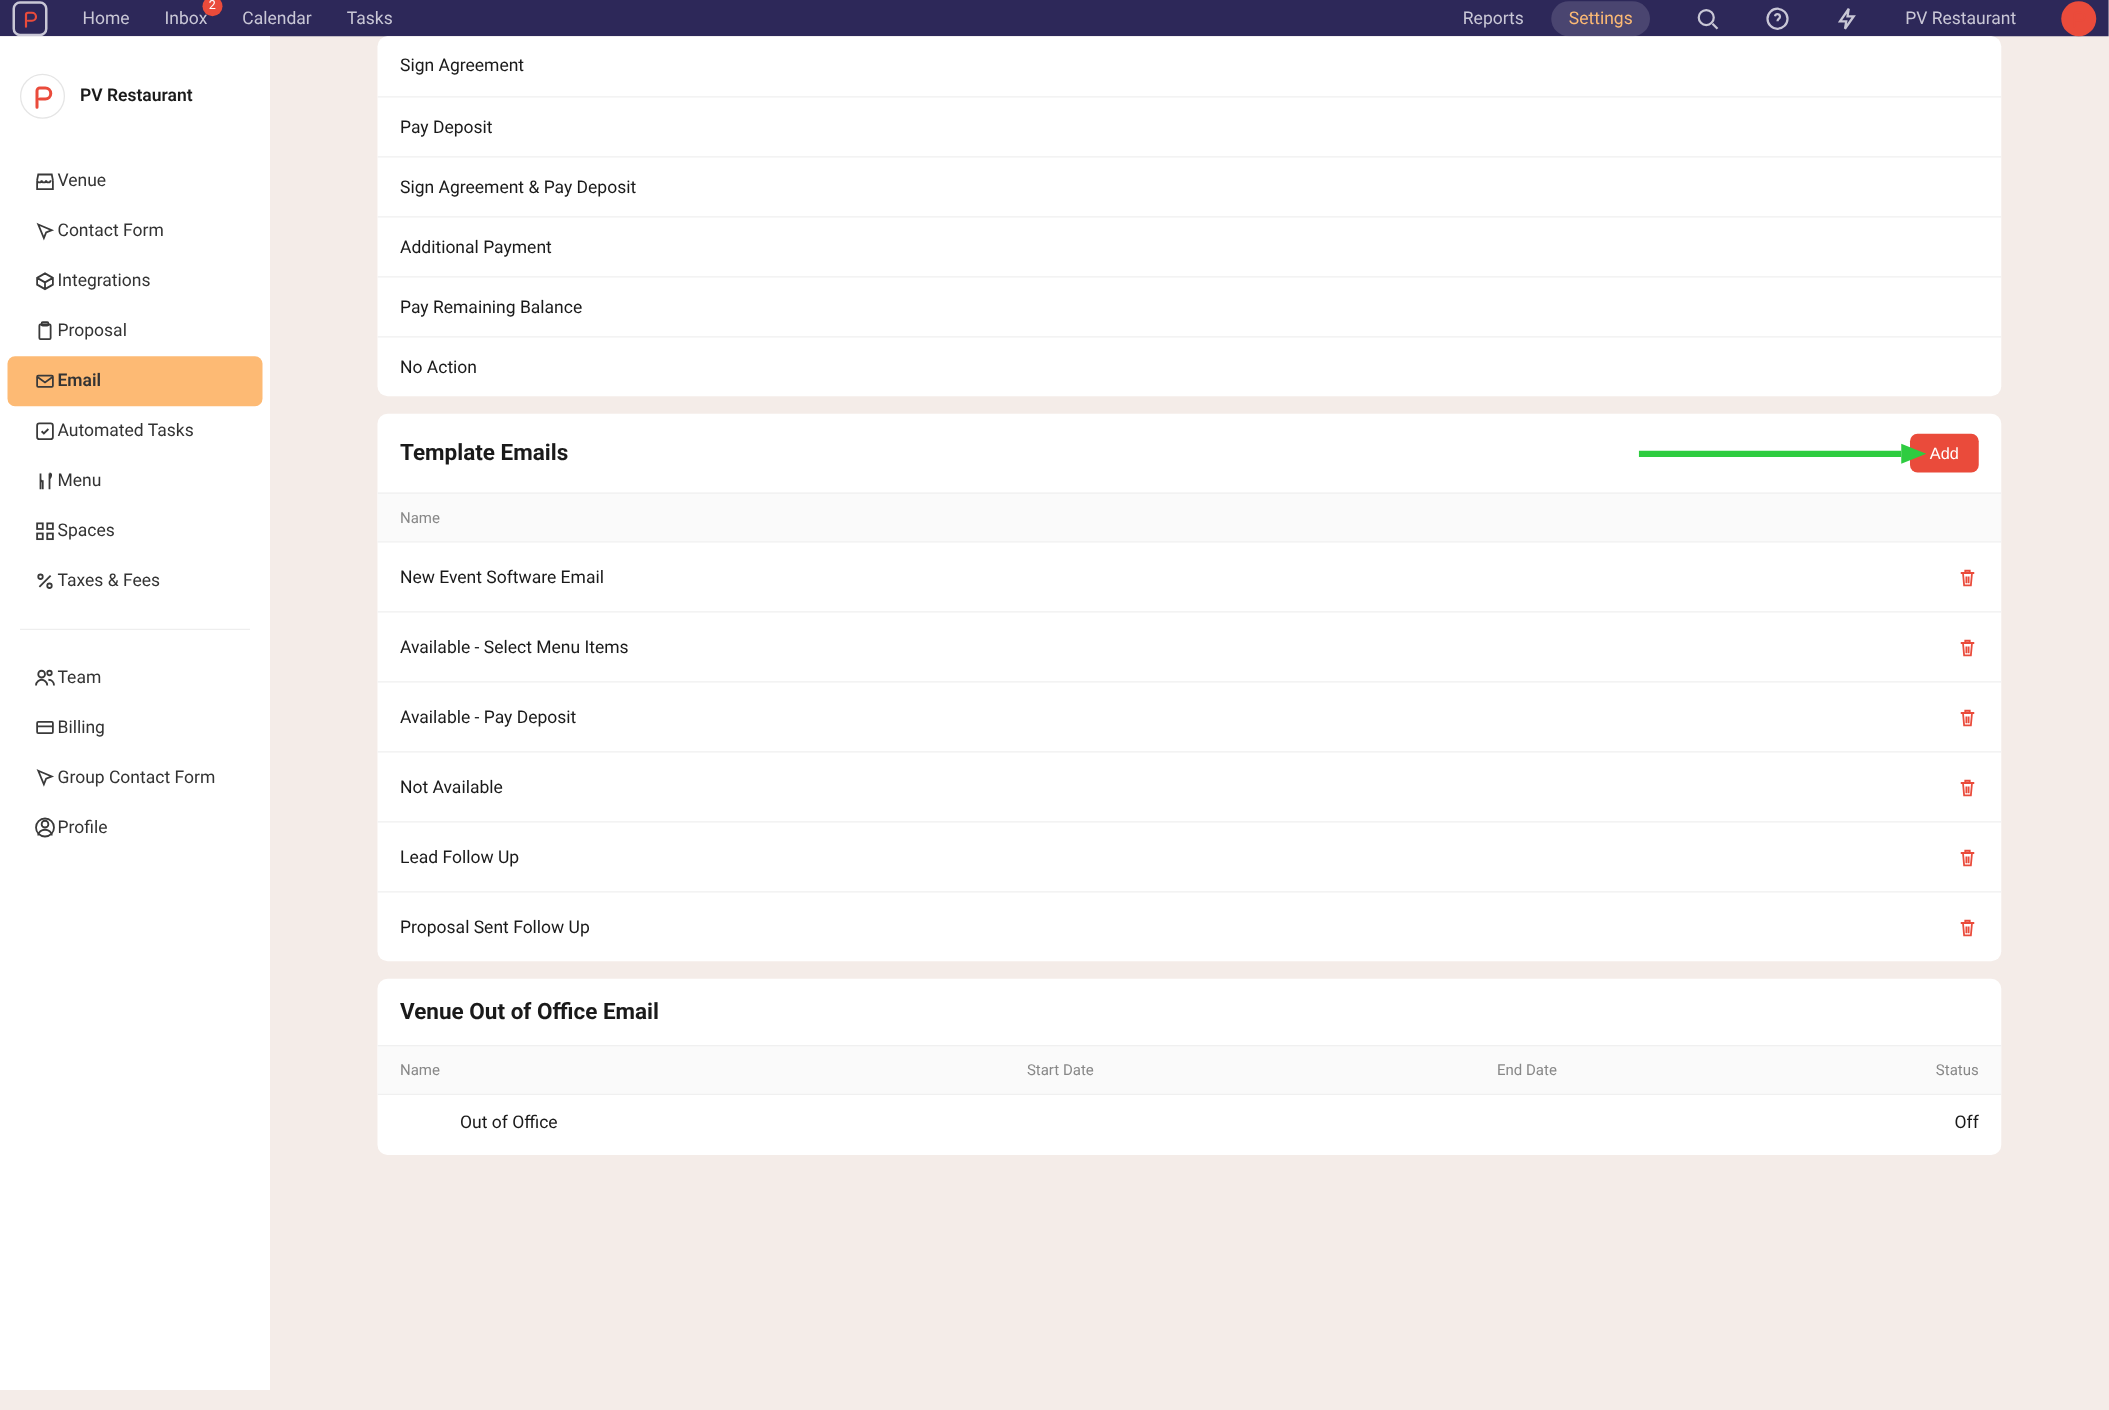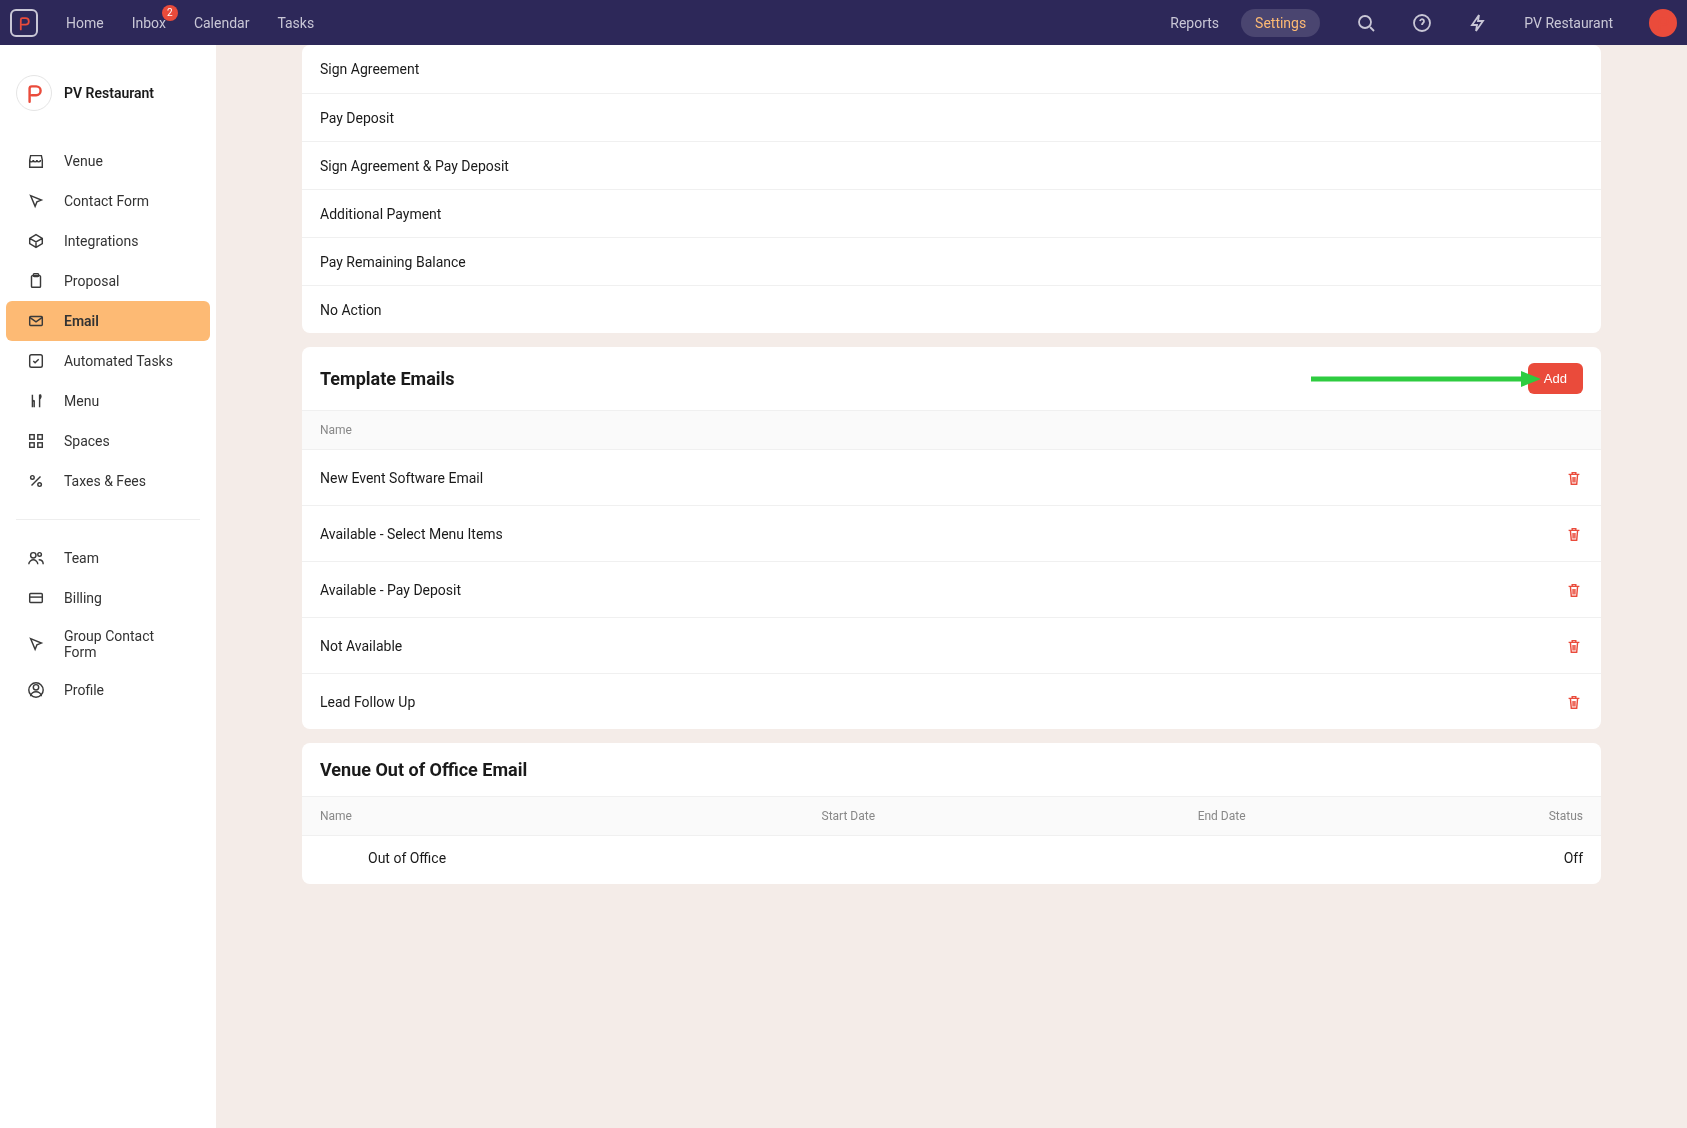--- a/index.html
+++ b/index.html
@@ -7,21 +7,21 @@
       padding: 0;
       box-sizing: border-box;
     }
     body {
       font-family: -apple-system, BlinkMacSystemFont, "Segoe UI", Roboto, Helvetica, Arial, sans-serif;
       background: #f4ece8;
       color: #1a1a1a;
     }
     .topbar {
       background: #2d2859;
-      height: 45px;
+      height: 29px;
       display: flex;
       align-items: center;
       padding: 0 10px;
       color: #c9c7d6;
     }
     .topbar-logo {
       width: 28px;
       height: 28px;
       border: 2px solid #c9c7d6;
       border-radius: 6px;
@@ -127,21 +127,21 @@
       font-size: 14px;
       color: #1a1a1a;
     }
     .side-nav {
       display: flex;
       flex-direction: column;
     }
     .side-item {
       display: flex;
       align-items: center;
-      gap: 18px;
+      gap: 0;
       padding: 10px 20px;
       font-size: 14px;
       color: #333;
       cursor: pointer;
       margin: 0 6px;
       border-radius: 6px;
     }
     .side-item.active {
       background: #fdba74;
       font-weight: 600;
@@ -564,20 +564,26 @@
             <span class="trash-icon"><svg viewBox="0 0 20 20">
                 <use href="#i-trash"></use>
               </svg></span>
           </div>
           <div class="list-row" style="min-height: 56px;">
             <span>Lead Follow Up</span>
             <span class="trash-icon"><svg viewBox="0 0 20 20">
                 <use href="#i-trash"></use>
               </svg></span>
           </div>
+          <div class="list-row" style="min-height: 56px;">
+            <span>Proposal Sent Follow Up</span>
+            <span class="trash-icon"><svg viewBox="0 0 20 20">
+                <use href="#i-trash"></use>
+              </svg></span>
+          </div>
         </div>
     </div>
 
     <div class="card">
       <div class="card-header">
         <div class="card-title">Venue Out of Office Email</div>
       </div>
       <div class="table-head">
         <div class="table-head-cell ooo-head-name">Name</div>
         <div class="table-head-cell ooo-head-start">Start Date</div>

